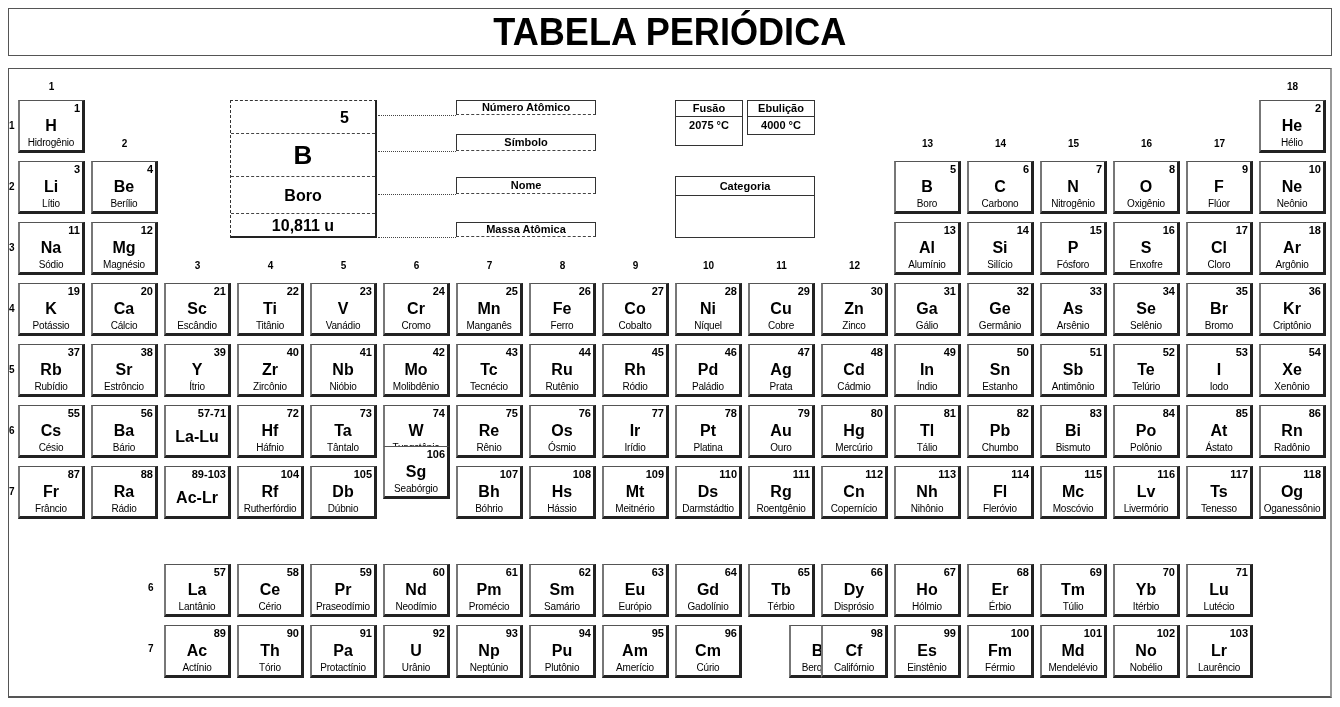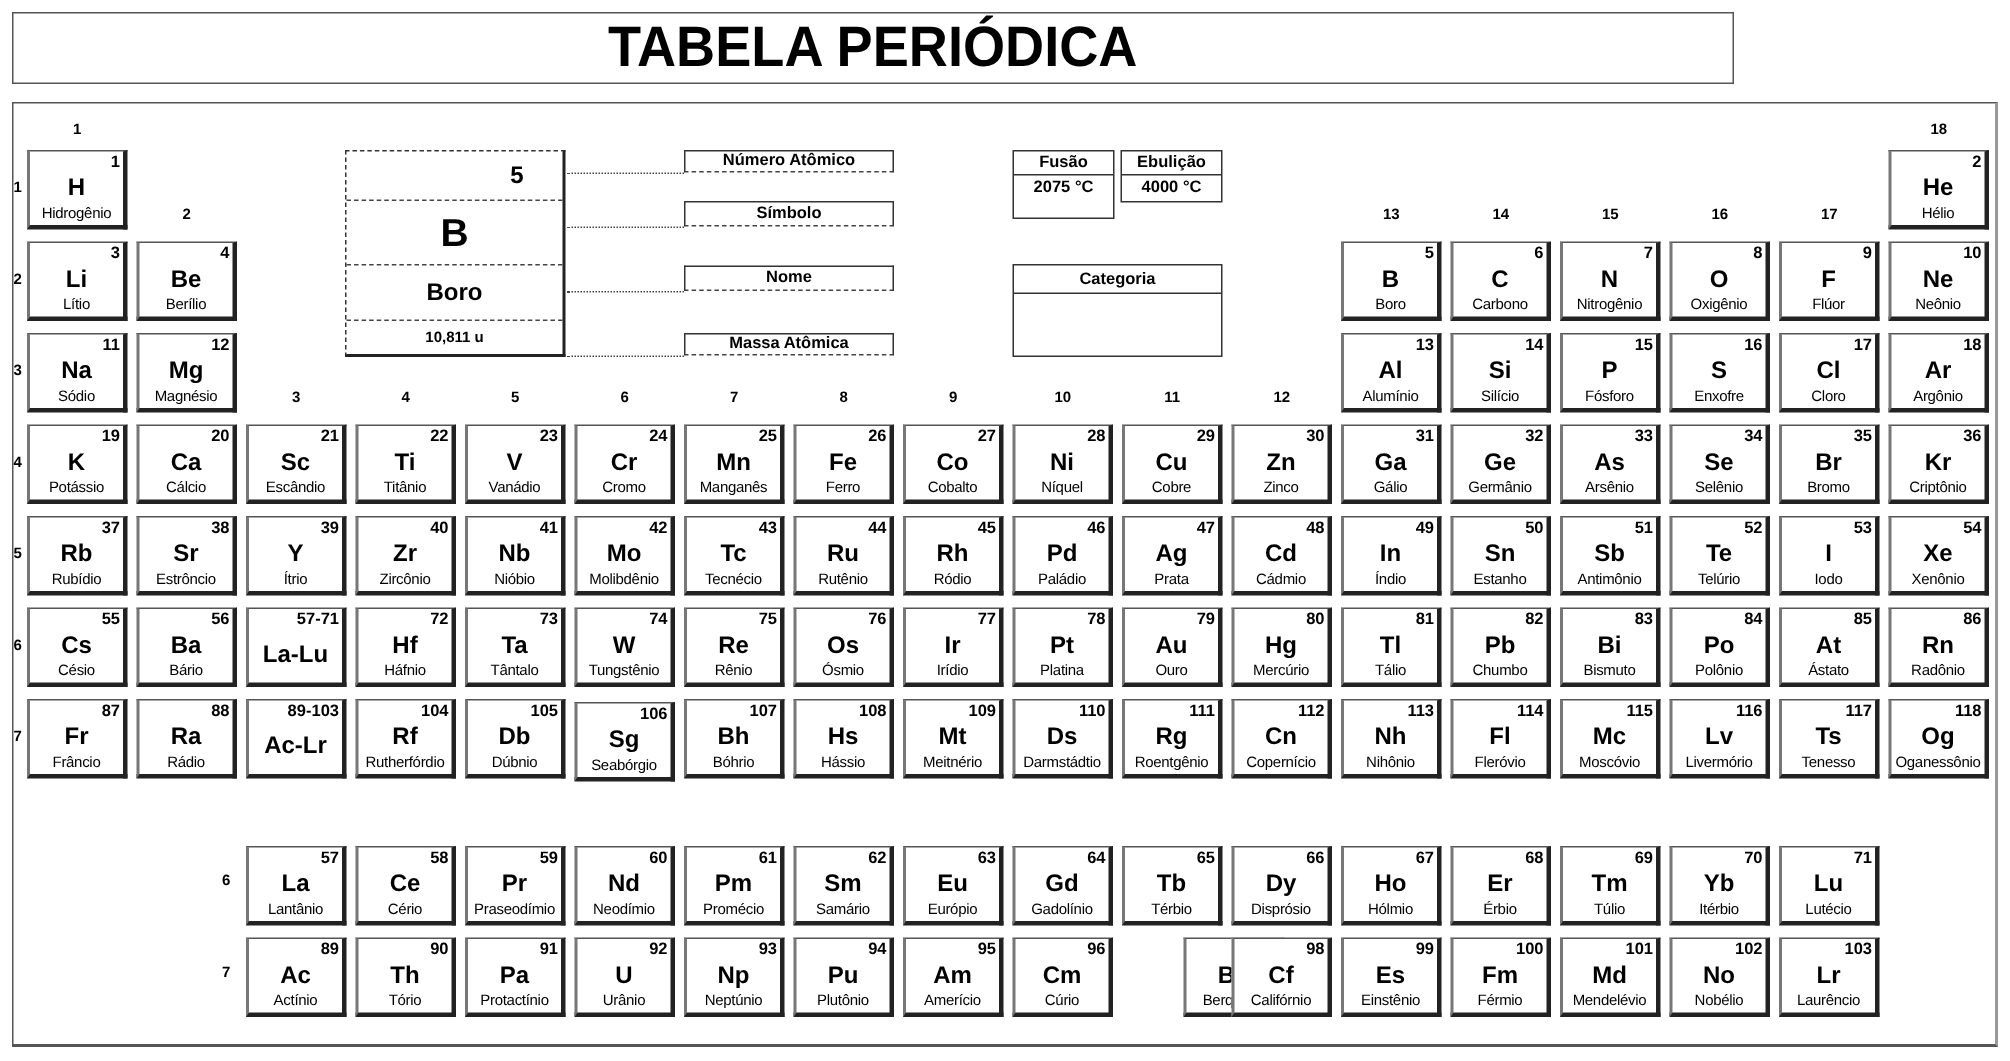--- a/index.html
+++ b/index.html
@@ -1,21 +1,21 @@
 <!DOCTYPE html>
 <html><head>
 <meta charset="utf-8">
 <style>
   * { box-sizing: border-box; margin: 0; padding: 0; }
   body {
     width: 1340px; height: 707px; background: #ffffff; position: relative;
     font-family: "Liberation Sans", sans-serif; color: #000; overflow: hidden;
   }
   .title-box {
-    position: absolute; left: 8px; top: 8px; width: 1148px; height: 48px;
+    position: absolute; left: 8px; top: 8px; width: 1324px; height: 48px;
     border: 1px solid #555; display: flex; align-items: center; justify-content: center;
   }
   .title-box h1 {
     font-family: "Liberation Sans", sans-serif; font-weight: bold; font-size: 38px;
     letter-spacing: 0px; transform: scaleX(0.95);
   }
   .frame {
     position: absolute; left: 8px; top: 68px; width: 1324px; height: 630px;
     border: 1px solid #555; border-right: 2px solid #999; border-bottom: 2px solid #555;
   }
@@ -448,21 +448,21 @@
     <div class="cell" style="left: 237px; top: 466px;">
       <div class="num">104</div>
       <div class="sym">Rf</div>
       <div class="name">Rutherfórdio</div>
     </div>
     <div class="cell" style="left: 310px; top: 466px;">
       <div class="num">105</div>
       <div class="sym">Db</div>
       <div class="name">Dúbnio</div>
     </div>
-    <div class="cell" style="left: 383px; top: 468px;">
+    <div class="cell" style="left: 383px; top: 446px;">
       <div class="num">106</div>
       <div class="sym">Sg</div>
       <div class="name">Seabórgio</div>
     </div>
     <div class="cell" style="left: 456px; top: 466px;">
       <div class="num">107</div>
       <div class="sym">Bh</div>
       <div class="name">Bóhrio</div>
     </div>
     <div class="cell" style="left: 529px; top: 466px;">
@@ -696,21 +696,21 @@
       <div class="sym">Lr</div>
       <div class="name">Laurêncio</div>
     </div>
     <div class="period-label" style="left: 148px; top: 643px;">7</div>
   </div>
 
 <div class="legend-box">
   <div class="legend-row" style="top:0;height:33px;line-height:33px;text-align:right;padding-right:26px;font-size:16px;">5</div>
   <div class="legend-row" style="top:33px;height:43px;line-height:43px;font-size:26px;">B</div>
   <div class="legend-row" style="top:76px;height:37px;line-height:37px;font-size:16px;">Boro</div>
-  <div class="legend-row last" style="top:113px;height:23px;line-height:23px;font-size:10px;">10,811 u</div>
+  <div class="legend-row last" style="top:113px;height:23px;line-height:23px;font-size:16px;">10,811 u</div>
 </div>
 
 <div class="legend-line" style="left:378px;top:115px;width:78px;"></div>
 <div class="legend-line" style="left:378px;top:151px;width:78px;"></div>
 <div class="legend-line" style="left:378px;top:194px;width:78px;"></div>
 <div class="legend-line" style="left:378px;top:237px;width:78px;"></div>
 
 <div class="legend-tag" style="top:100px;">Número Atômico</div>
 <div class="legend-tag" style="top:134px;height:17px;line-height:15px;">Símbolo</div>
 <div class="legend-tag" style="top:177px;height:17px;line-height:15px;">Nome</div>

